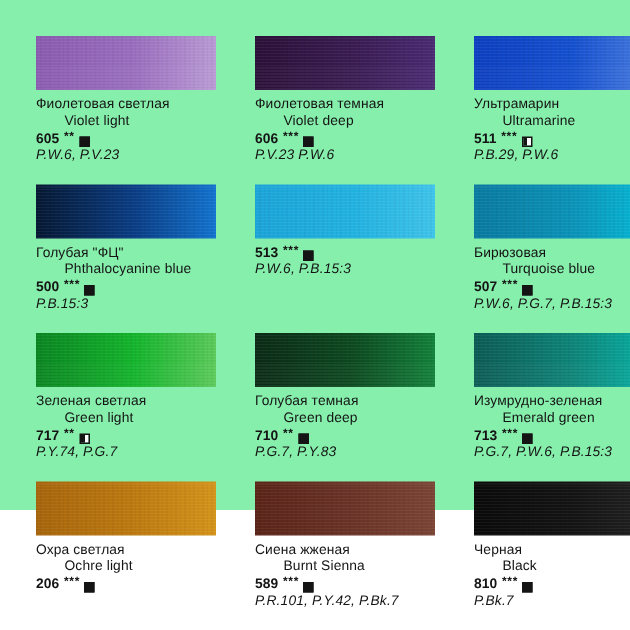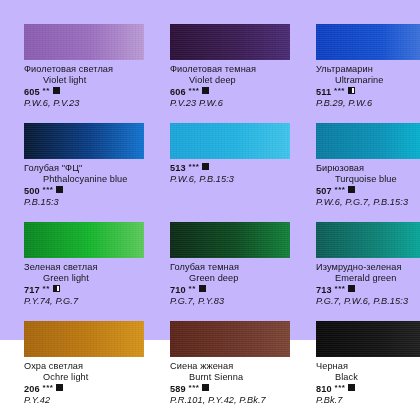--- a/index.html
+++ b/index.html
@@ -11,21 +11,21 @@
     width: 420px;
     height: 420px;
     font-family: "Liberation Sans", sans-serif;
     -webkit-font-smoothing: antialiased;
   }
   .sheet {
     position: relative;
     width: 420px;
     height: 340px;
     box-sizing: border-box;
-    background: #c4b5fd;
+    background: #86efac;
     padding: 24px 20px 0 24px;
   }
   .grid {
     display: grid;
     grid-template-columns: repeat(3, 1fr);
     grid-template-rows: repeat(4, 1fr);
     column-gap: 20px;
     row-gap: 0px;
     width: 376px;
     height: 396px;
@@ -66,21 +66,21 @@
   .en {
     font-size: 9.2px;
     letter-spacing: 0.01em;
     white-space: nowrap;
     color: #141414;
     margin-left: 19px;
   }
   .codeline {
     font-size: 9.2px;
     display: flex;
-    align-items: flex-start;
+    align-items: flex-end;
     gap: 3px;
     white-space: nowrap;
     color: #141414;
   }
   .code { font-weight: bold; letter-spacing: 0.01em; }
   .stars {
     font-size: 8px;
     letter-spacing: 0.5px;
     position: relative;
     top: -2px;
@@ -250,21 +250,20 @@
           <div class="grain"></div>
         </div>
         <div class="info">
           <div class="ru">Охра светлая</div>
           <div class="en">Ochre light</div>
           <div class="codeline">
             <span class="code">206</span>
             <span class="stars">***</span>
             <span class="opacity-box opaque"></span>
           </div>
-          <div class="pigments">P.Y.42</div>
         </div>
       </div>
       <div class="cell">
         <div class="swatch" style="background: linear-gradient(90deg, rgb(90, 36, 24) 0%, rgb(107, 52, 40) 55%, rgb(122, 68, 53) 100%);">
           <div class="grain"></div>
         </div>
         <div class="info">
           <div class="ru">Сиена жженая</div>
           <div class="en">Burnt Sienna</div>
           <div class="codeline">

